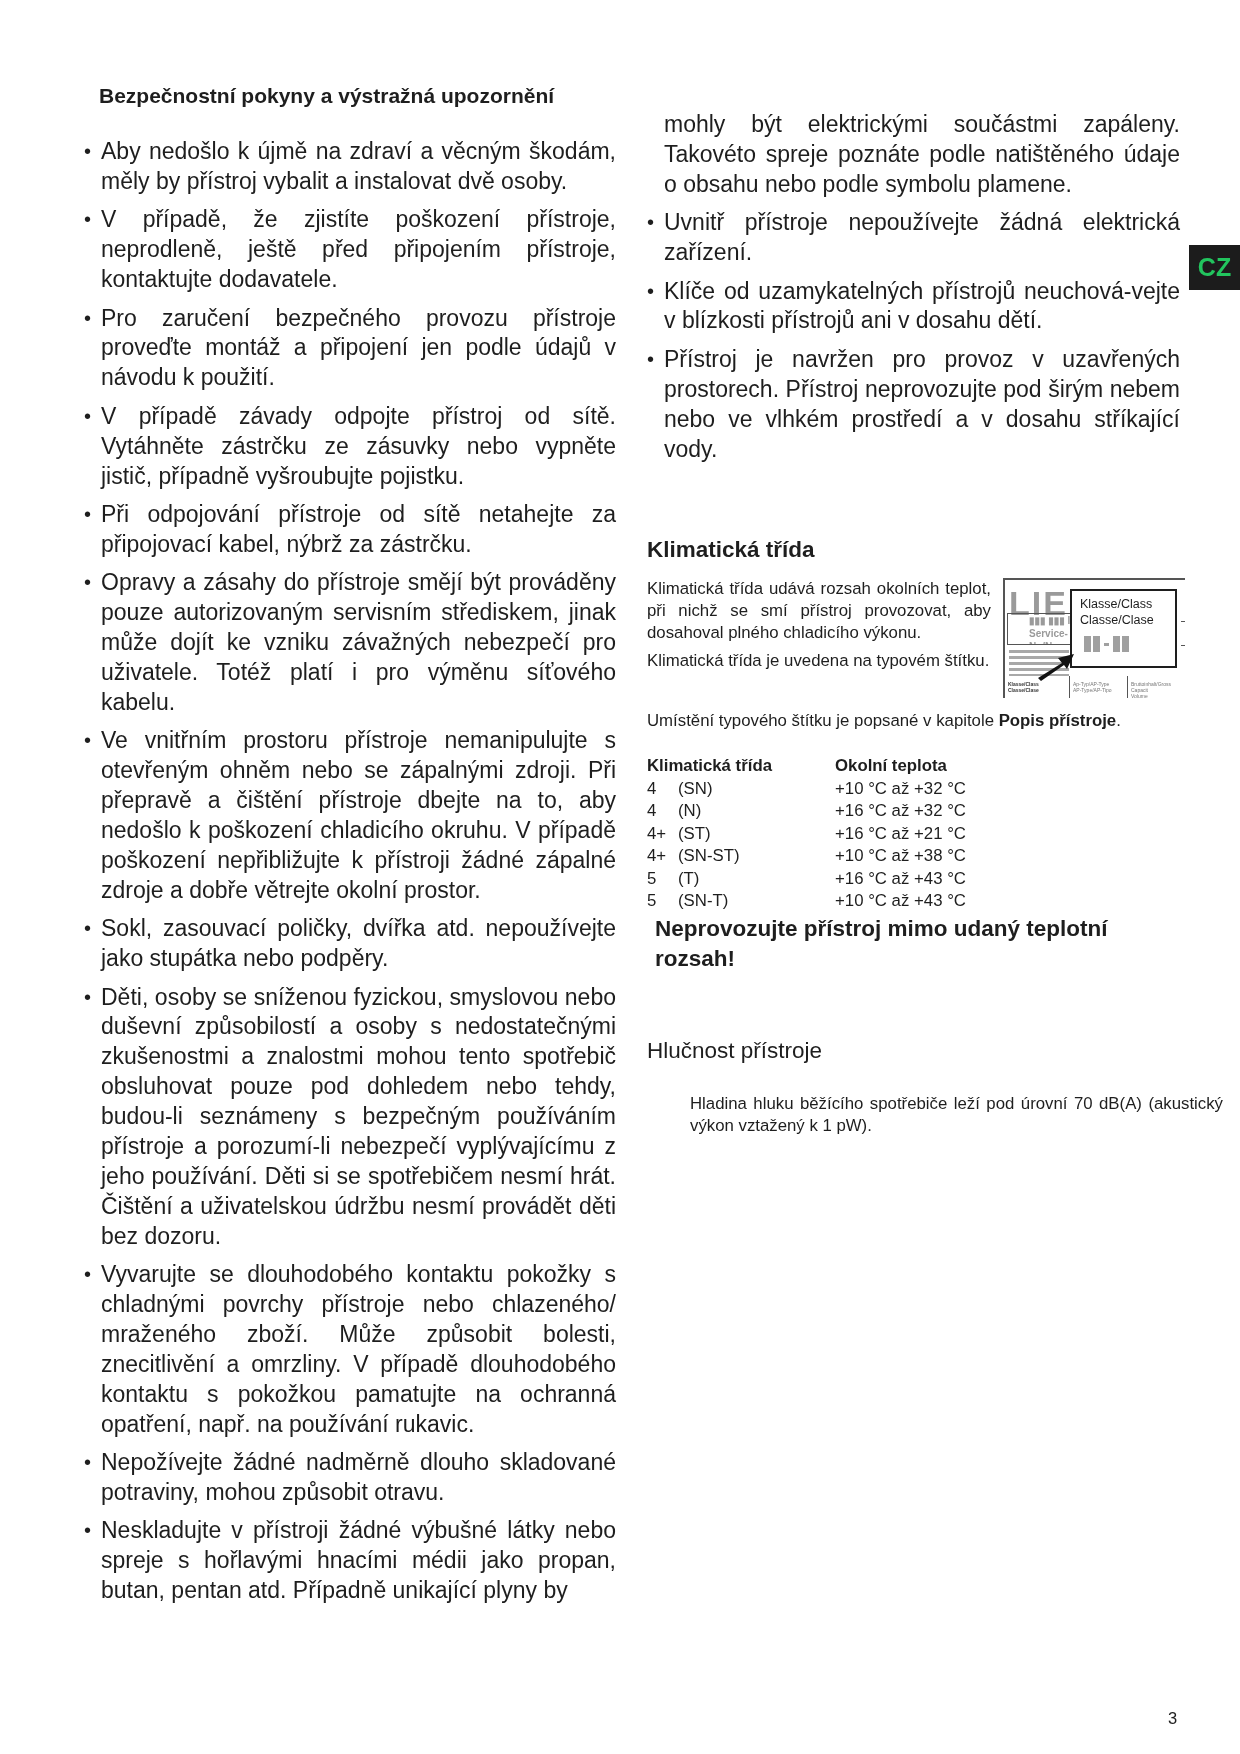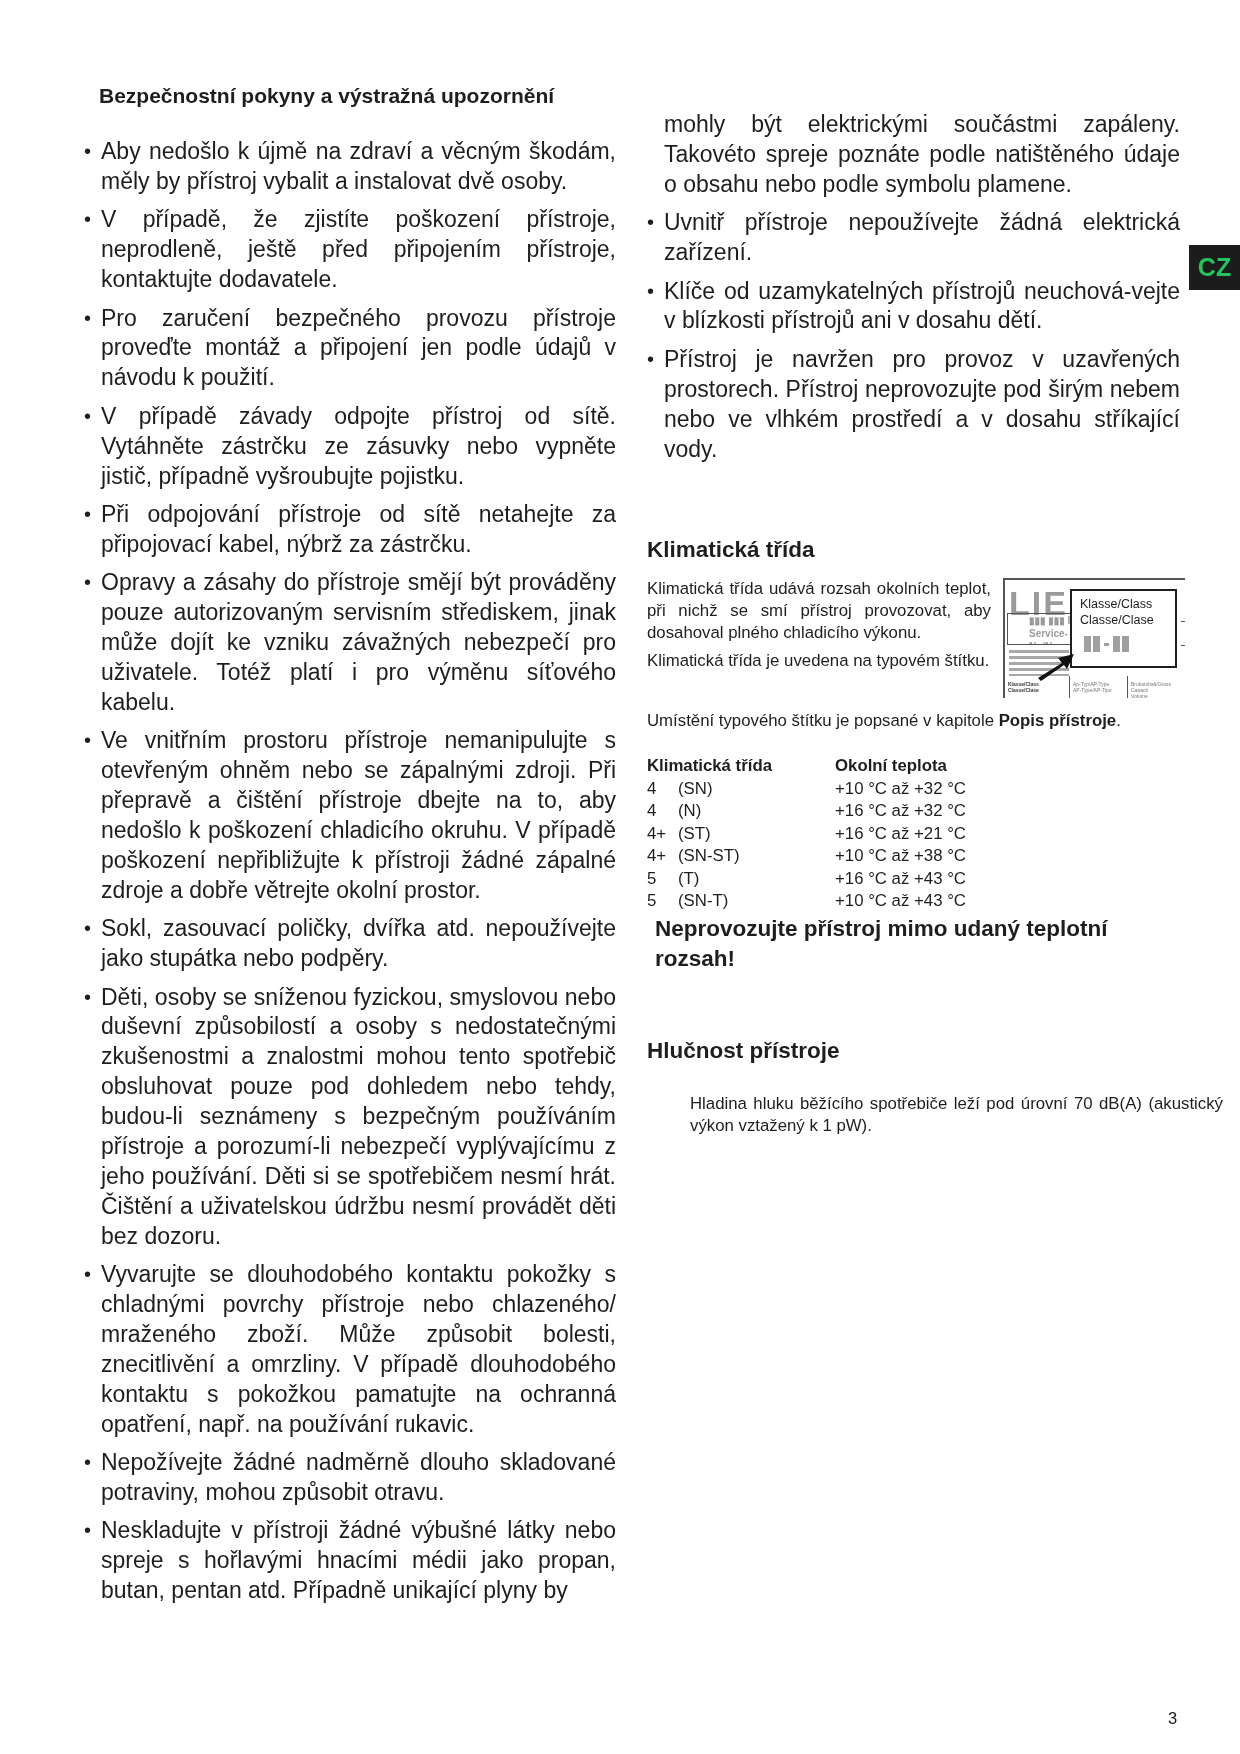--- a/index.html
+++ b/index.html
@@ -190,21 +190,21 @@
       font-weight: bold;
       font-size: 22.5px;
       line-height: 30px;
       margin: 8px;
     }
     .noise-title {
       position: absolute;
       left: 647px;
       top: 1037px;
       margin: 0;
-      font-weight: bold;
+      font-weight: normal;
       font-size: 22.5px;
       line-height: 28px;
     }
     .noise-text {
       position: absolute;
       left: 674px;
       top: 1077px;
       width: 533px;
       margin: 16px;
     }

